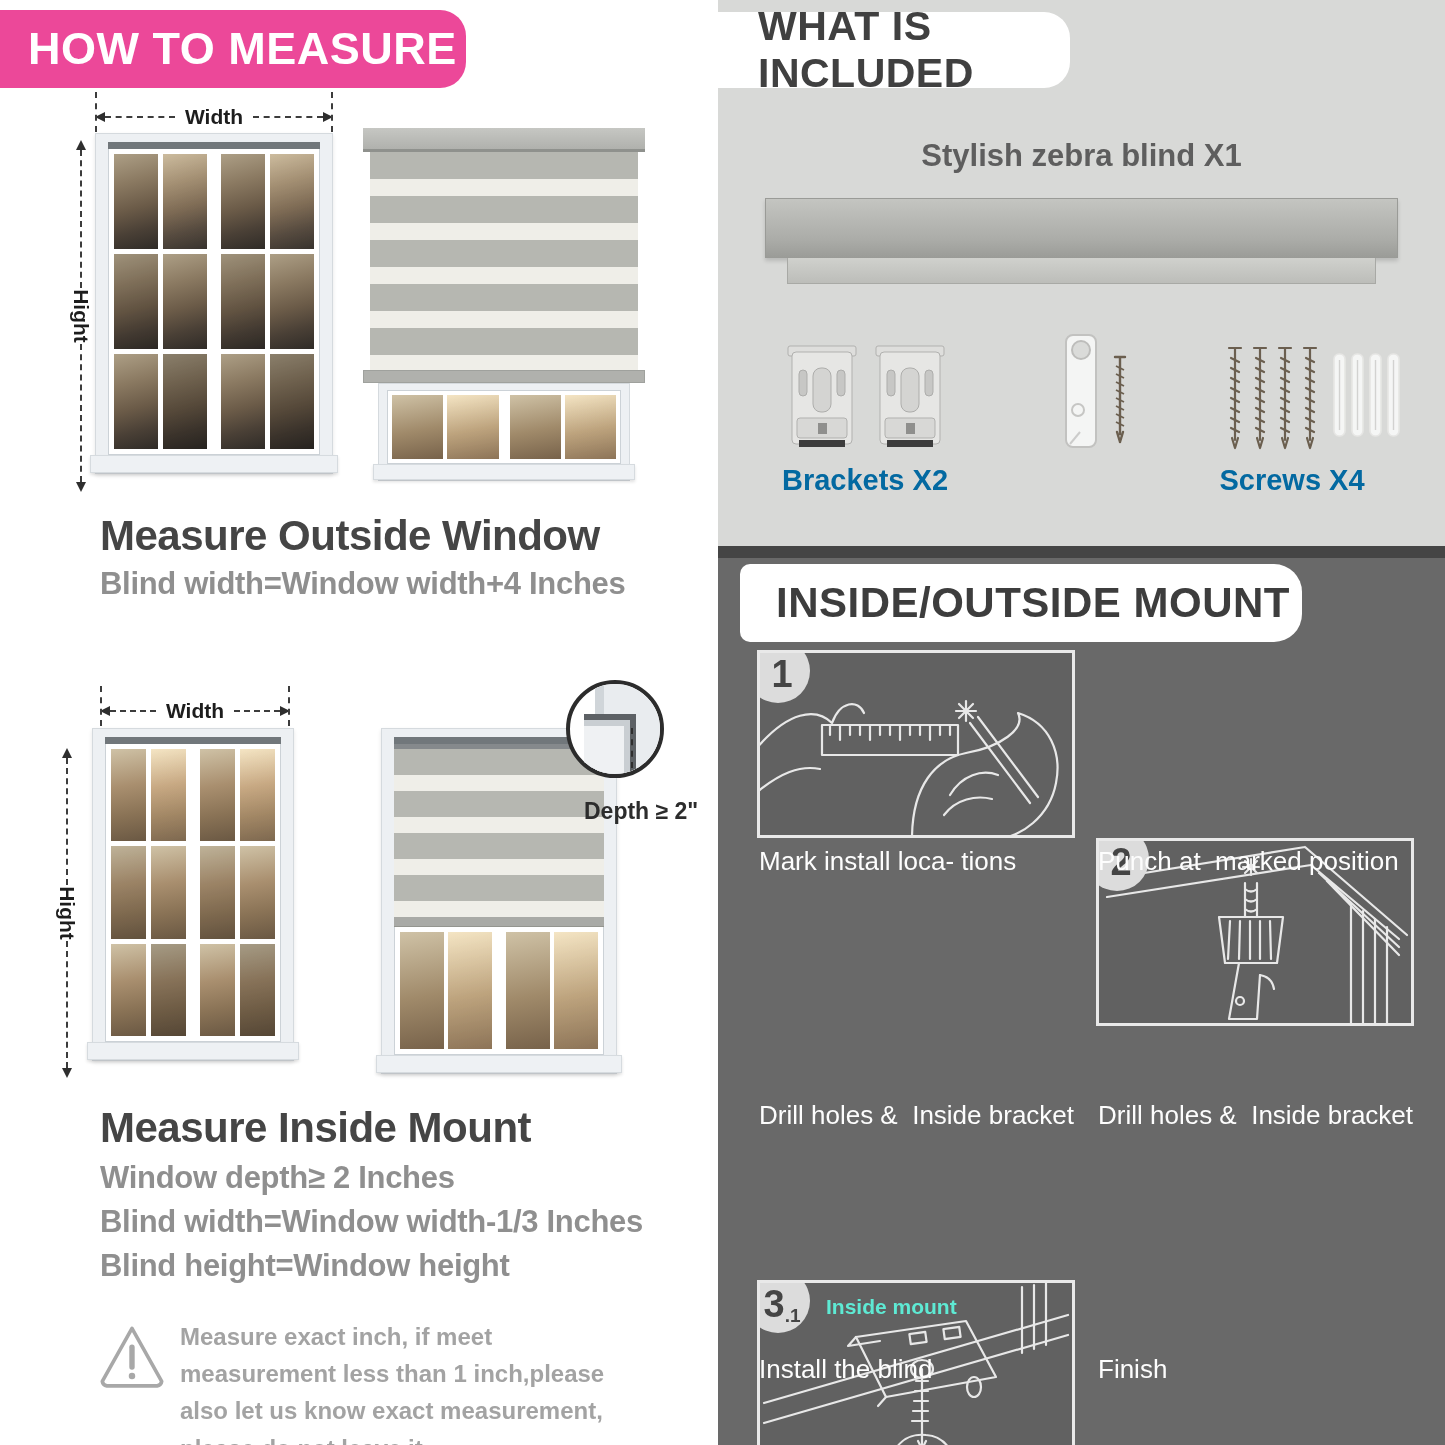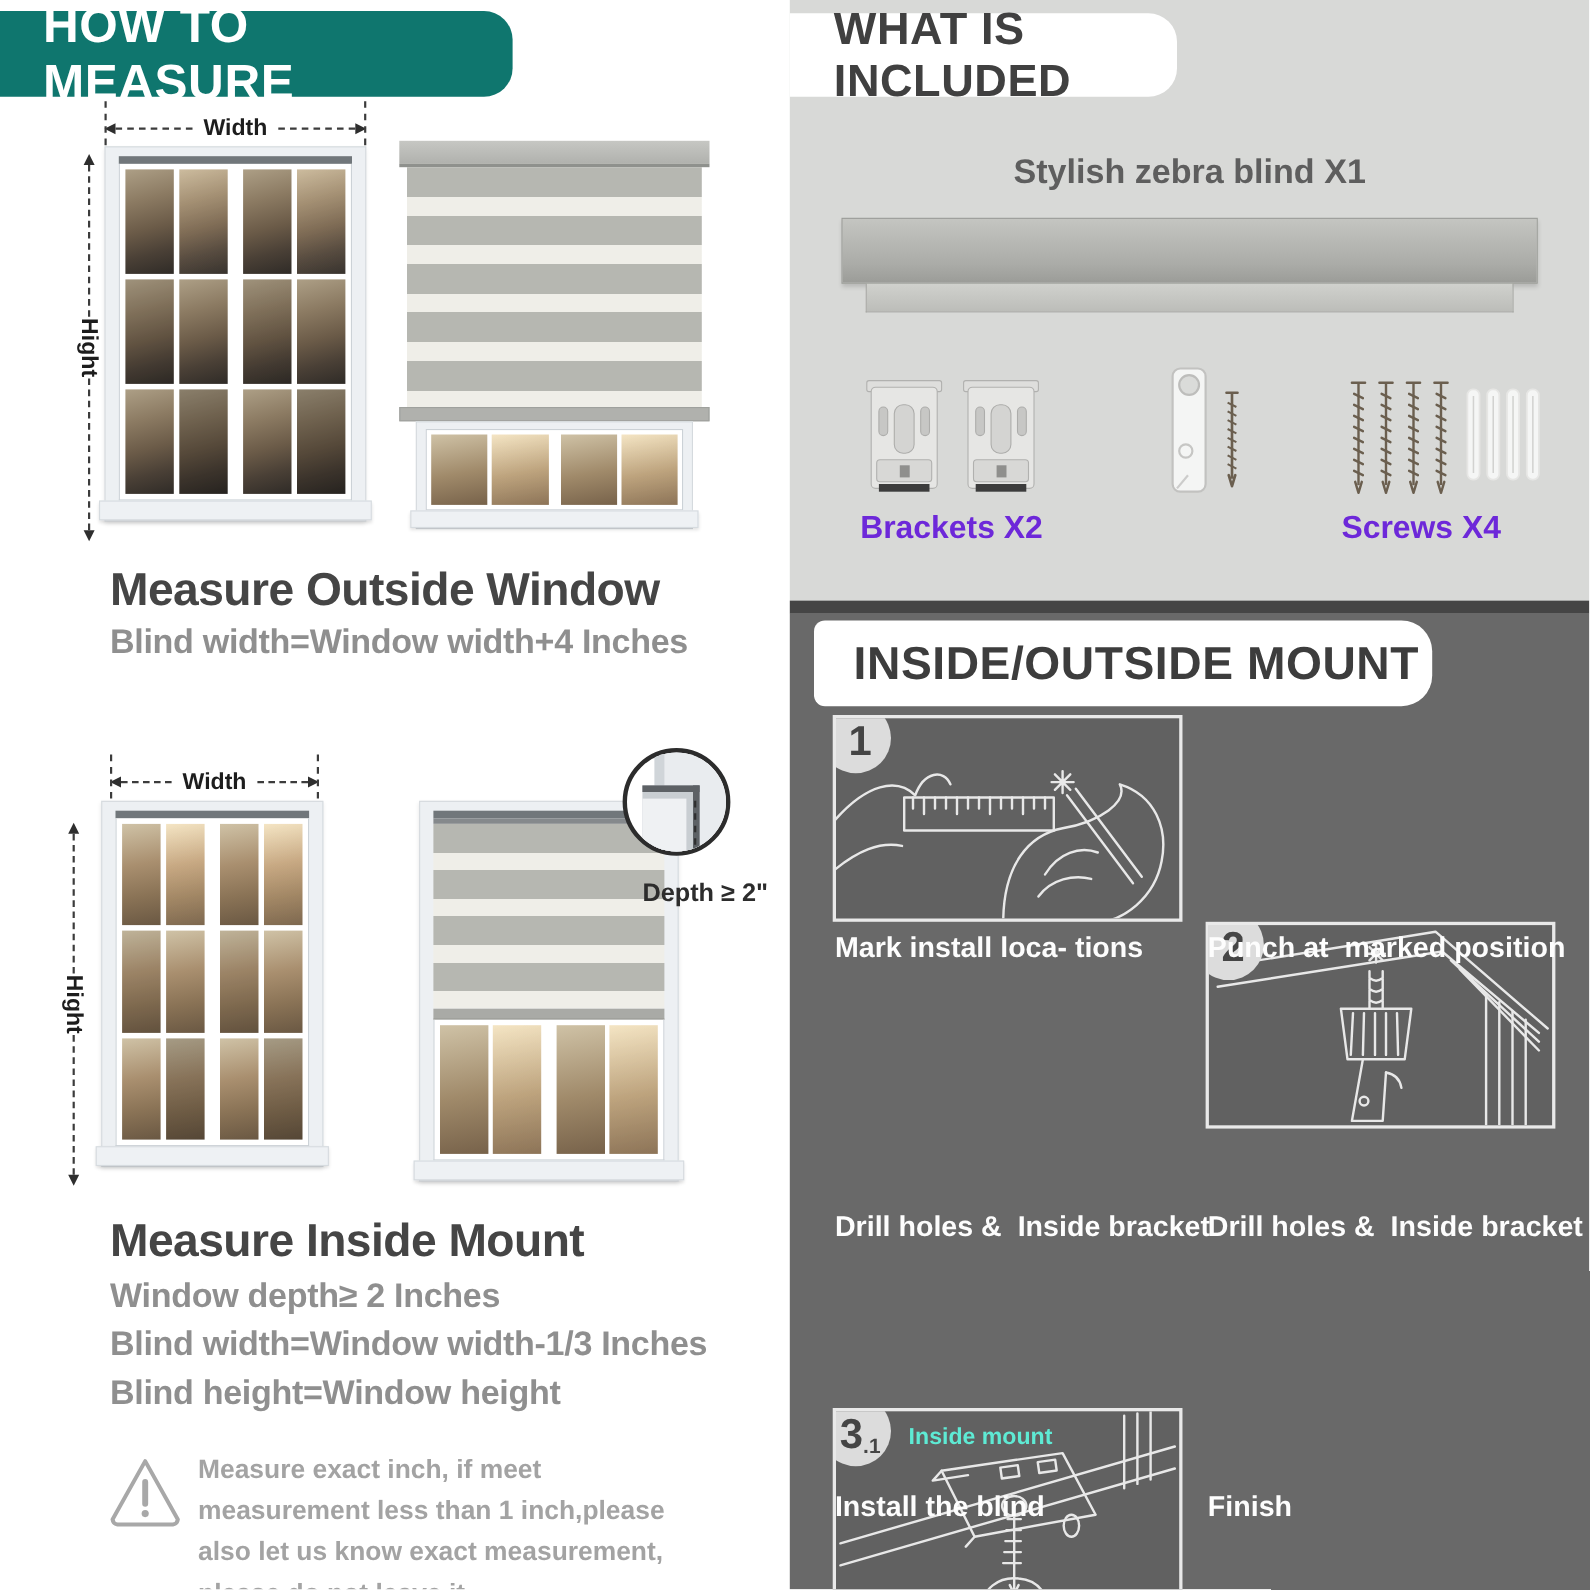--- a/index.html
+++ b/index.html
@@ -1,22 +1,22 @@
 <!DOCTYPE html>
 <html><head>
 <meta charset="utf-8">
 <style>
   html,body{margin:0;padding:0;background:#fff;}
   #stage{position:relative;width:1445px;height:1445px;background:#ffffff;overflow:hidden;
          font-family:"Liberation Sans","DejaVu Sans",sans-serif;}
   .abs{position:absolute;}
 
   
-  .banner-left{left:0;top:10px;width:466px;height:78px;background:#0f766e;border-radius:0 26px 26px 0;
-               display:flex;align-items:center;padding-left:39px;box-sizing:border-box;}
+  .banner-left{left:0;top:10px;width:466px;height:78px;background:#ec4899;border-radius:0 26px 26px 0;
+               display:flex;align-items:center;padding-left:28px;box-sizing:border-box;}
   .banner-left span{font-size:45px;font-weight:bold;color:#ffffff;letter-spacing:.5px;}
   .banner-incl{left:0;top:12px;width:352px;height:76px;background:#ffffff;border-radius:0 26px 26px 0;
                display:flex;align-items:center;padding-left:40px;box-sizing:border-box;}
   .banner-incl span{font-size:41px;font-weight:bold;color:#404040;letter-spacing:.5px;}
   .banner-mount{left:22px;top:6px;width:562px;height:78px;background:#ffffff;border-radius:10px 28px 28px 10px;
                display:flex;align-items:center;padding-left:36px;box-sizing:border-box;}
   .banner-mount span{font-size:42px;font-weight:bold;color:#3d3d3d;letter-spacing:.5px;}
 
   
   .h-measure{display:flex;align-items:center;height:22px;}
@@ -73,22 +73,22 @@
   .mag-frame{position:absolute;left:14px;top:30px;right:24px;bottom:-10px;border-top:6px solid #5d6165;border-right:6px solid #5d6165;background:#c9ced2;}
   .mag-glass{position:absolute;left:14px;top:42px;right:36px;bottom:-10px;background:#eff1f3;}
   .mag-depth{position:absolute;right:27px;top:44px;height:40px;border-left:2px dashed #2e2e2e;}
 
   
   .heading{font-size:42px;font-weight:bold;color:#454545;letter-spacing:-.5px;white-space:nowrap;}
   .formula{font-size:31px;font-weight:bold;color:#8f8f8f;letter-spacing:-.3px;white-space:nowrap;}
   .depth-label{font-size:23px;font-weight:bold;color:#2c2c2c;white-space:nowrap;}
   .warn-text{font-size:24px;font-weight:bold;color:#a3a3a3;line-height:1.55;}
   .product-label{font-size:31px;font-weight:bold;color:#5e5e5e;text-align:center;}
-  .inc-label{font-size:29px;font-weight:bold;color:#6d28d9;text-align:center;white-space:nowrap;}
-  .step-caption{font-size:26px;font-weight:bold;color:#fdfdfd;white-space:pre;}
+  .inc-label{font-size:29px;font-weight:bold;color:#0369a1;text-align:center;white-space:nowrap;}
+  .step-caption{font-size:26px;font-weight:normal;color:#fdfdfd;white-space:pre;}
 
   
   .right-top{left:718px;top:0;width:727px;height:546px;background:#d8d9d7;}
   .divider{left:718px;top:546px;width:727px;height:12px;background:#454545;}
   .right-bottom{left:718px;top:558px;width:727px;height:887px;background:#696969;}
 
   .headrail-main{height:60px;background:linear-gradient(180deg,#c4c5c1,#abaca8 70%,#9b9c98);border:1px solid #9a9b97;box-sizing:border-box;box-shadow:0 3px 4px rgba(0,0,0,.15);}
   .headrail-lip{height:26px;margin:0 22px;background:linear-gradient(180deg,#d0d1cd,#bcbdb9);border:1px solid #a8a9a5;border-top:none;box-sizing:border-box;}
 
   

